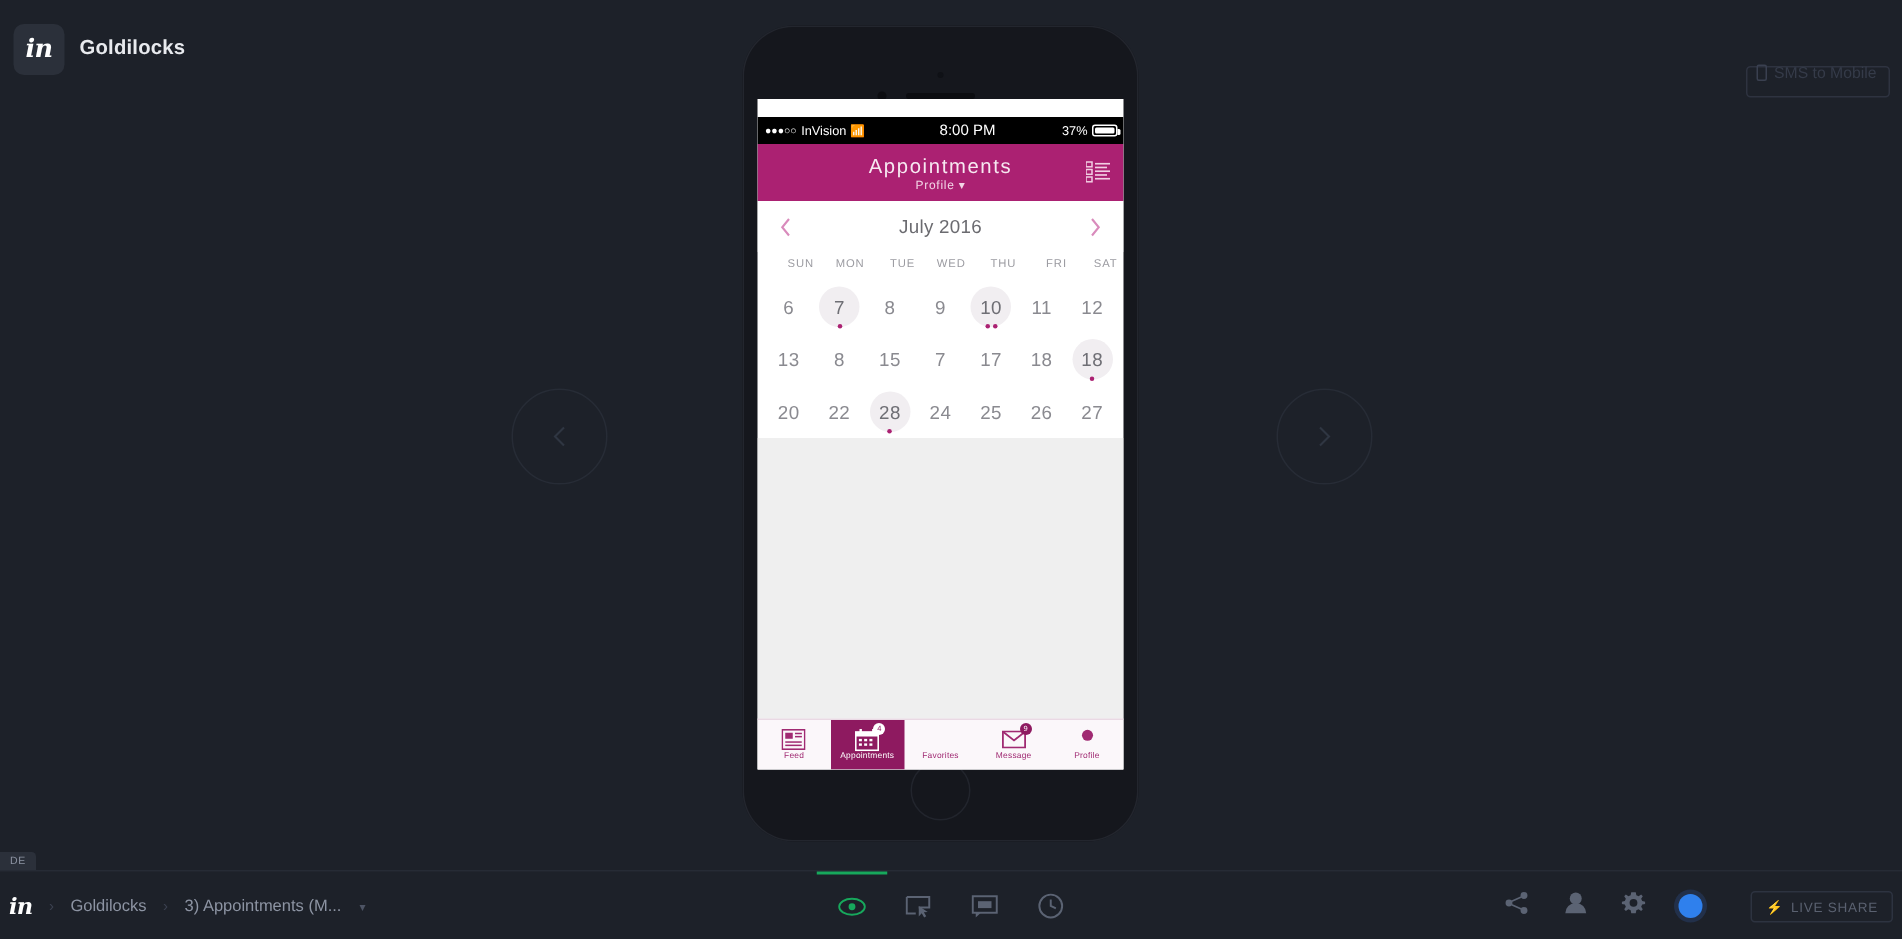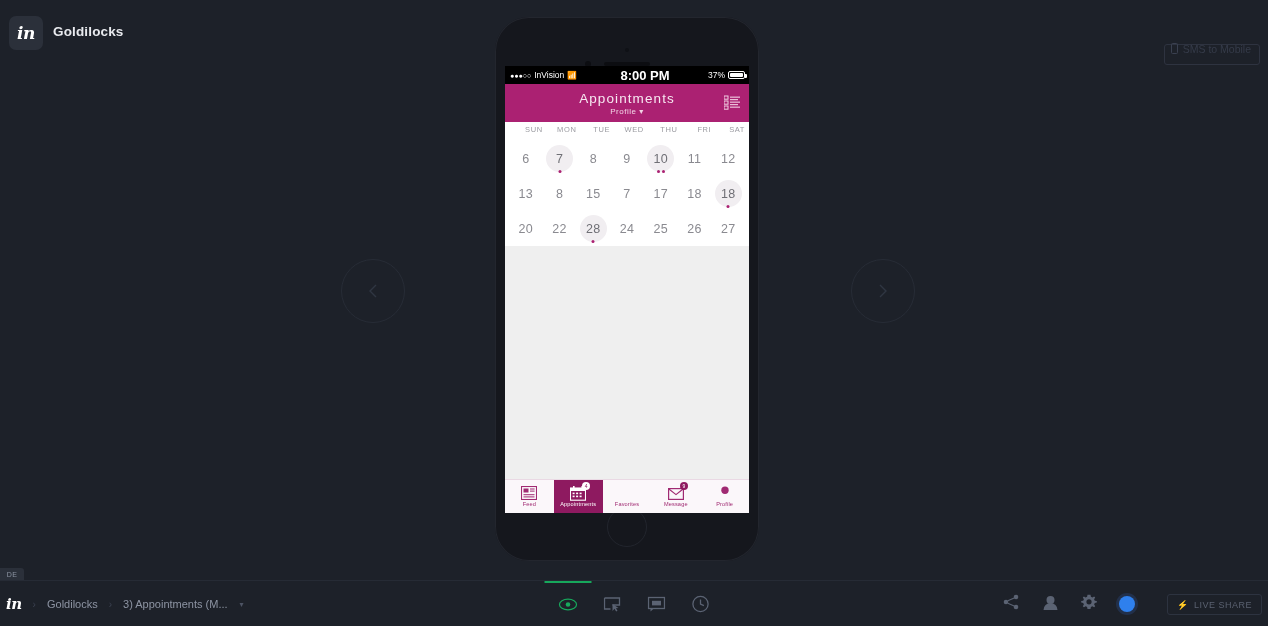--- a/index.html
+++ b/index.html
@@ -91,21 +91,21 @@
     height: 18px; background: #000; color: #fff;
     display: flex; align-items: center;
     font-size: 8.5px; position: relative;
   }
   .sb-left { position: absolute; left: 5px; display: flex; align-items: center; gap: 3px; }
   .sb-dots { letter-spacing: 0px; font-size: 7px; }
   .sb-carrier { font-size: 8.5px; }
   .sb-wifi { font-size: 8px; }
   .sb-center {
     position: absolute; left: 0; right: 0; text-align: center;
-    font-size: 13px; font-weight: bold; padding-left: 36px;
+    font-size: 10px; font-weight: normal; padding-left: 36px;
   }
   .sb-right { position: absolute; right: 4px; display: flex; align-items: center; gap: 3px; }
   .batt {
     width: 17px; height: 8px; border: 1px solid #fff; border-radius: 2px;
     position: relative; padding: 1px;
   }
   .batt::after {
     content: ""; position: absolute; right: -3px; top: 2px;
     width: 2px; height: 4px; background: #fff; border-radius: 0 1px 1px 0;
   }
@@ -191,21 +191,21 @@
   .badge {
     position: absolute; right: -4px; top: -4px;
     width: 8px; height: 8px; border-radius: 50%;
     background: #8e1a60; color: #fff; font-size: 5px;
     display: flex; align-items: center; justify-content: center;
     line-height: 1;
   }
   .tab.active .badge { background: #fff; color: #8e1a60; }
 
   
-  .screen-body { display: flex; flex-direction: column; height: 100%; }
+  .screen-body { display: flex; flex-direction: column; height: 100%; margin-top: 12px; }
 
   
   .tabstub {
     position: absolute; left: 0; bottom: 46px;
     width: 24px; height: 12px; background: #2b303a;
     border-radius: 0 3px 0 0;
     color: #8d94a3; font-size: 7px;
     display: flex; align-items: center; justify-content: center;
     letter-spacing: .4px;
   }
@@ -323,20 +323,33 @@
           <rect x="0" y="6" width="4" height="3.2" fill="none" stroke="#f2cfe3" stroke-width="1"></rect>
           <rect x="0" y="11" width="4" height="3.2" fill="none" stroke="#f2cfe3" stroke-width="1"></rect>
           <rect x="6" y="1.6" width="10" height="1.1" fill="#f2cfe3"></rect>
           <rect x="6" y="4.1" width="8" height="1.1" fill="#f2cfe3"></rect>
           <rect x="6" y="6.6" width="10" height="1.1" fill="#f2cfe3"></rect>
           <rect x="6" y="9.1" width="8" height="1.1" fill="#f2cfe3"></rect>
           <rect x="6" y="11.6" width="10" height="1.1" fill="#f2cfe3"></rect>
         </svg>
       </div>
 
+      <div class="monthnav">
+        <div class="chev l">
+          <svg width="8" height="13" viewBox="0 0 8 13">
+            <polyline points="6,1 1.5,6.5 6,12" fill="none" stroke="#d98bbc" stroke-width="1.4"></polyline>
+          </svg>
+        </div>
+        <div class="monthlabel">July 2016</div>
+        <div class="chev r">
+          <svg width="8" height="13" viewBox="0 0 8 13">
+            <polyline points="2,1 6.5,6.5 2,12" fill="none" stroke="#d98bbc" stroke-width="1.4"></polyline>
+          </svg>
+        </div>
+      </div>
 
       <div class="weekrow" id="weekrow">
           <span>SUN</span>
           <span>MON</span>
           <span>TUE</span>
           <span>WED</span>
           <span>THU</span>
           <span>FRI</span>
           <span>SAT</span>
         </div>

